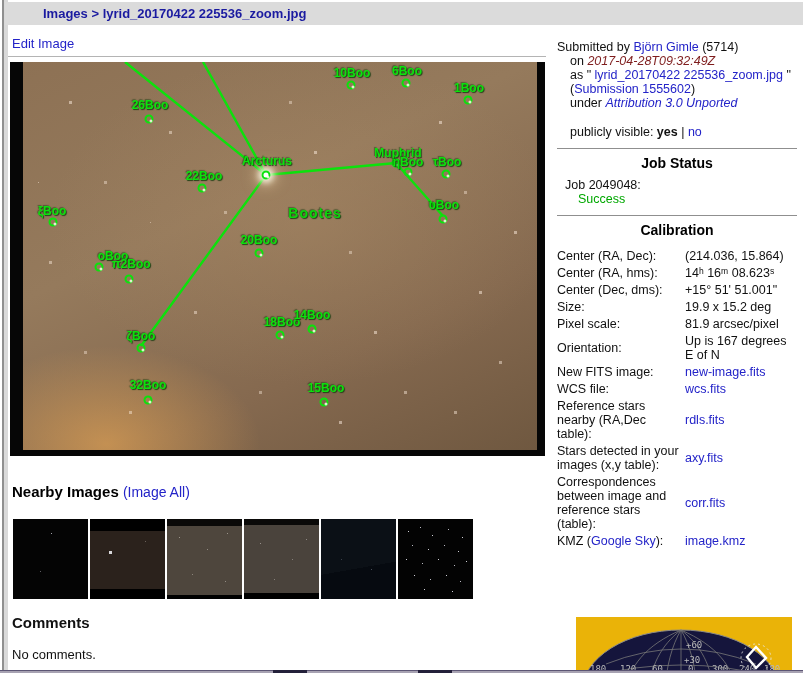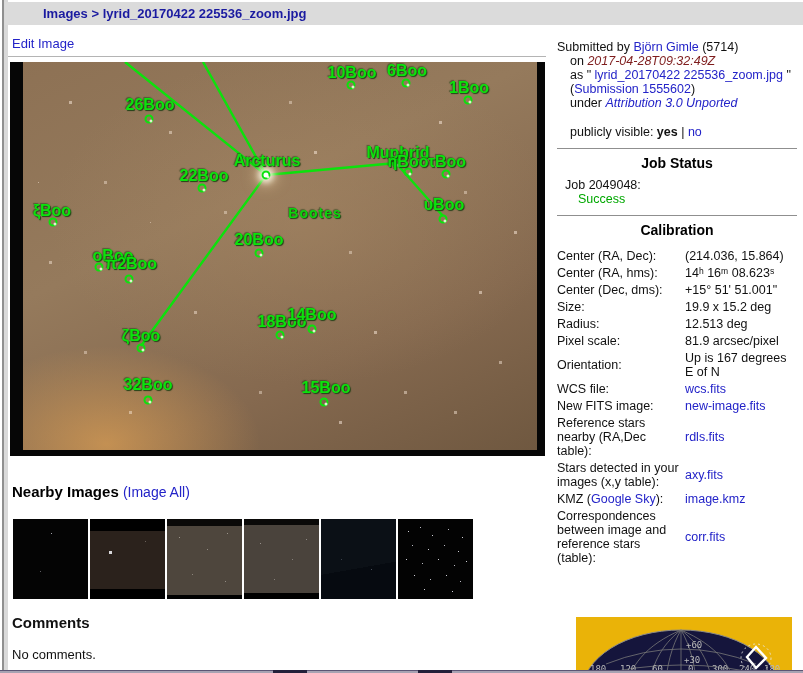--- a/index.html
+++ b/index.html
@@ -45,21 +45,21 @@
       365px 270px 0 1px rgba(255,240,225,.5), 395px 330px 0 1px rgba(255,240,225,.45),
       430px 60px 0 1px rgba(255,240,225,.5), 455px 130px 0 1px rgba(255,240,225,.4),
       470px 230px 0 1px rgba(255,240,225,.5), 490px 300px 0 1px rgba(255,240,225,.45),
       505px 170px 0 1px rgba(255,240,225,.5), 280px 40px 0 1px rgba(255,240,225,.4),
       120px 350px 0 1px rgba(255,240,225,.45), 330px 360px 0 1px rgba(255,240,225,.5),
       445px 350px 0 1px rgba(255,240,225,.45), 500px 390px 0 0 rgba(255,240,225,.4),
       28px 120px 0 0 rgba(255,240,225,.5), 140px 160px 0 0 rgba(255,240,225,.45);
   }
   .ann-svg { position:absolute; left:0; top:0; }
   .star-label { position:absolute; transform:translate(-50%,-50%); font-weight:bold;
-    font-size:16px; color:#0ce20c; white-space:nowrap;
+    font-size:12px; color:#0ce20c; white-space:nowrap;
     text-shadow:1px 1px 1px rgba(20,60,16,.9), -1px -1px 1px rgba(20,60,16,.5); }
   .const-label { font-size:14px; letter-spacing:1px; color:#0cd40c; }
   .star-circle { position:absolute; width:9px; height:9px; border:2px solid #0ce20c;
     border-radius:50%; transform:translate(-50%,-50%); }
   .star-circle::after { content:""; position:absolute; left:3px; top:3px; width:3px; height:3px;
     border-radius:50%; background:rgba(255,250,235,.85); }
   .bright-dot { position:absolute; width:9px; height:9px; border-radius:50%;
     transform:translate(-50%,-50%); background:#fff;
     box-shadow:0 0 6px 3px rgba(255,255,240,.9), 0 0 14px 6px rgba(255,230,180,.5); }
 
@@ -246,54 +246,50 @@
         </div>
         <div class="calib-row">
           <div class="calib-label">Center (Dec, dms):</div>
           <div class="calib-value">+15° 51' 51.001"</div>
         </div>
         <div class="calib-row">
           <div class="calib-label">Size:</div>
           <div class="calib-value">19.9 x 15.2 deg</div>
         </div>
         <div class="calib-row">
-          <div class="calib-label">Radius:</div>
-          <div class="calib-value">12.513 deg</div>
-        </div>
-        <div class="calib-row">
           <div class="calib-label">Pixel scale:</div>
           <div class="calib-value">81.9 arcsec/pixel</div>
         </div>
         <div class="calib-row">
           <div class="calib-label">Orientation:</div>
           <div class="calib-value">Up is 167 degrees E of N</div>
         </div>
         <div class="calib-row">
+          <div class="calib-label">New FITS image:</div>
+          <div class="calib-value"><a>new-image.fits</a></div>
+        </div>
+        <div class="calib-row">
           <div class="calib-label">WCS file:</div>
           <div class="calib-value"><a>wcs.fits</a></div>
         </div>
         <div class="calib-row">
-          <div class="calib-label">New FITS image:</div>
-          <div class="calib-value"><a>new-image.fits</a></div>
-        </div>
-        <div class="calib-row">
           <div class="calib-label">Reference stars nearby (RA,Dec table):</div>
           <div class="calib-value"><a>rdls.fits</a></div>
         </div>
         <div class="calib-row">
           <div class="calib-label">Stars detected in your images (x,y table):</div>
           <div class="calib-value"><a>axy.fits</a></div>
         </div>
         <div class="calib-row">
+          <div class="calib-label">Correspondences between image and reference stars (table):</div>
+          <div class="calib-value"><a>corr.fits</a></div>
+        </div>
+        <div class="calib-row">
           <div class="calib-label">KMZ (<a>Google Sky</a>):</div>
           <div class="calib-value"><a>image.kmz</a></div>
-        </div>
-        <div class="calib-row">
-          <div class="calib-label">Correspondences between image and reference stars (table):</div>
-          <div class="calib-value"><a>corr.fits</a></div>
         </div>
       </div>
   </div>
 
   <div class="skymap">
     <svg id="skymap-svg" width="216" height="110" viewBox="0 0 216 110">
       <ellipse cx="105" cy="75" rx="99" ry="62" fill="#15153c" stroke="#888" stroke-width="1"></ellipse>
       <path d="M105,13 C 70,28 52,50 50,75" fill="none" stroke="#777" stroke-width="0.8"></path>
       <path d="M105,13 C 85,28 74,50 73,75" fill="none" stroke="#777" stroke-width="0.8"></path>
       <path d="M105,13 C 96,28 90,50 89,75" fill="none" stroke="#777" stroke-width="0.8"></path>

